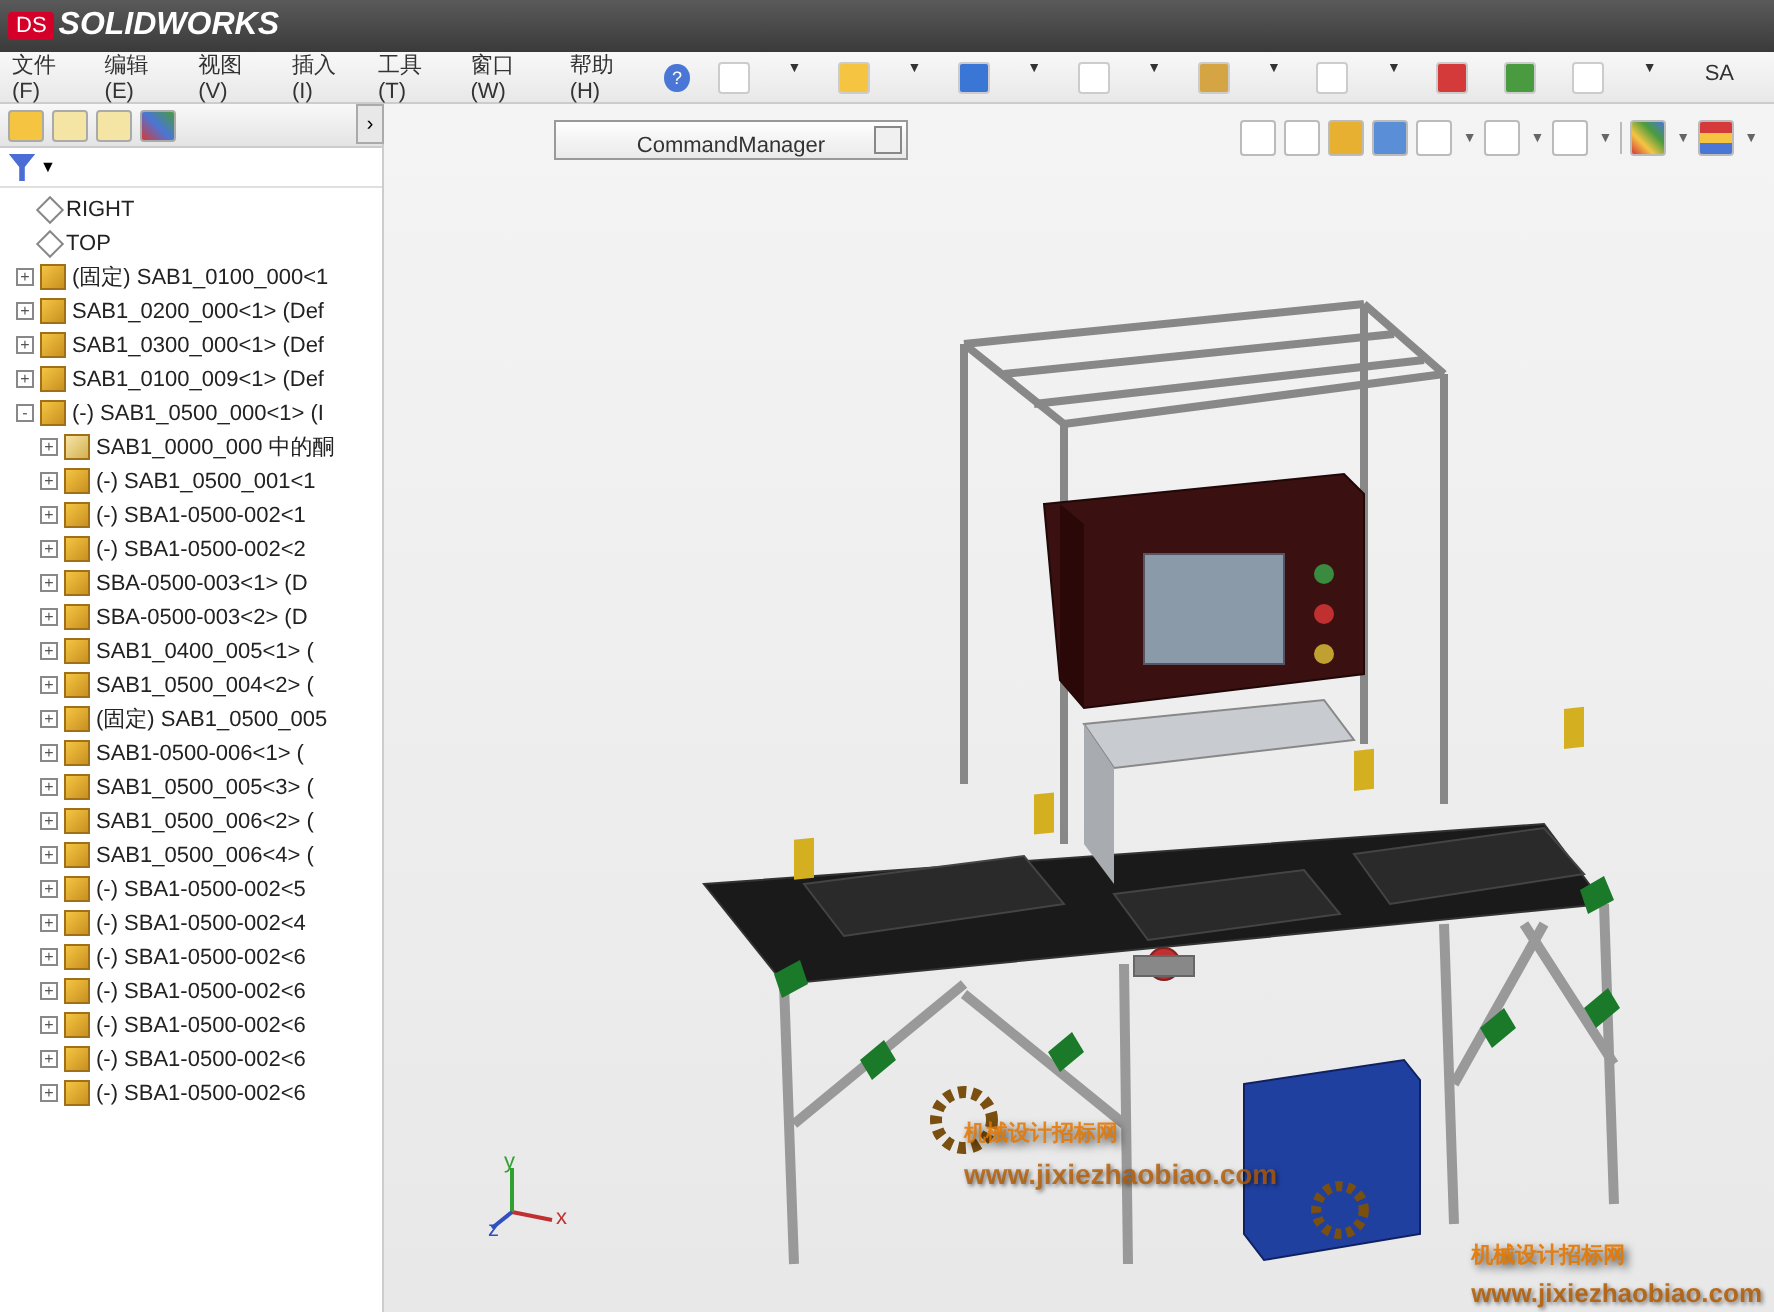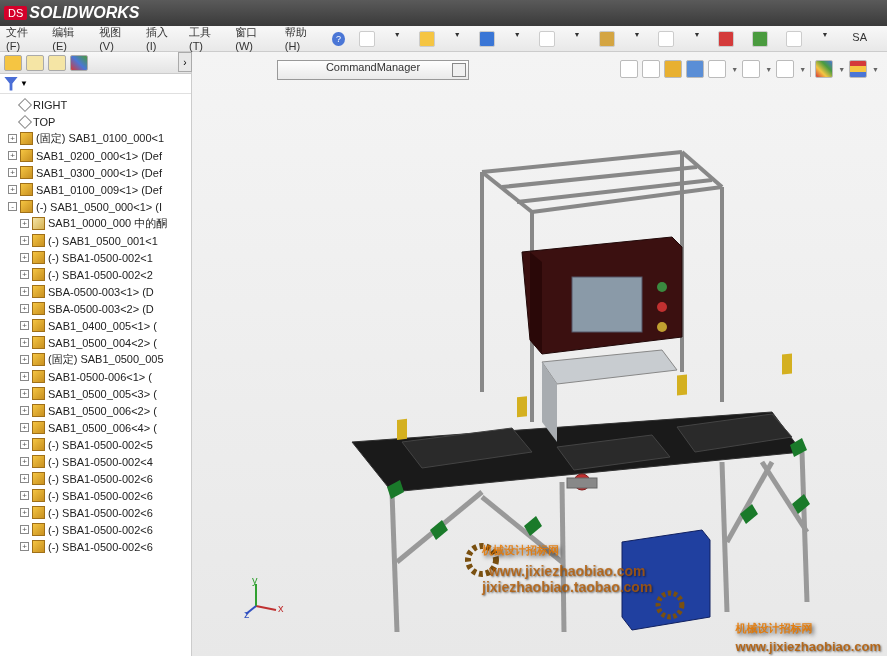--- a/index.html
+++ b/index.html
@@ -29,21 +29,21 @@
 .expander{width:9px;height:9px;border:1px solid #888;display:inline-flex;align-items:center;justify-content:center;font-size:8px;line-height:1;margin-right:3px;color:#555;background:#fff}
 .tree-icon{width:13px;height:13px;margin-right:3px;display:inline-block;flex-shrink:0}
 .tree-icon.sensor{background:#f5c542;border:1px solid #c89020}
 .tree-icon.plane{background:#fff;border:1px solid #888;transform:rotate(45deg);width:10px;height:10px}
 .tree-icon.origin{background:#d4002a;border-radius:50%;border:1px solid #900}
 .tree-icon.part{background:linear-gradient(135deg,#f5c542,#c89020);border:1px solid #a07018}
 .tree-icon.assem{background:linear-gradient(135deg,#f5e5a5,#d5b050);border:1px solid #a07018}
 .tree-label{color:#222}
 .collapse-btn{position:absolute;left:178px;top:0;width:14px;height:20px;background:#e8e8e8;border:1px solid #aaa;display:flex;align-items:center;justify-content:center;font-size:10px;z-index:5}
 .viewport{flex:1;background:linear-gradient(#f4f4f4,#e8e8e8);position:relative;overflow:hidden}
-.command-manager{position:absolute;top:8px;left:85px;width:192px;height:20px;background:linear-gradient(#fefefe,#eaeaea);border:1px solid #999;display:flex;align-items:flex-start;justify-content:center;font-size:11px;color:#333}
+.command-manager{position:absolute;top:8px;left:85px;width:177px;height:20px;background:linear-gradient(#fefefe,#eaeaea);border:1px solid #999;display:flex;align-items:flex-end;justify-content:center;font-size:11px;color:#333}
 .cm-min{position:absolute;right:2px;top:2px;width:14px;height:14px;border:1px solid #888;background:#f0f0f0}
 .view-toolbar{position:absolute;top:8px;right:8px;display:flex;gap:4px;align-items:center}
 .vt-icon{width:18px;height:18px;border:1px solid #bbb;background:#fff;border-radius:2px}
 .vt-icon.c1{background:#e8b030}
 .vt-icon.c2{background:#5a8ed6}
 .vt-sep{width:1px;height:16px;background:#bbb}
 .machine-container{position:absolute;left:90px;top:60px;width:560px;height:540px}
 .machine-svg{width:100%;height:100%}
 .coord{position:absolute;left:52px;bottom:42px;width:40px;height:40px}
 .watermark{position:absolute;right:6px;bottom:6px;font-size:30px;font-weight:bold;color:rgba(230,120,0,0.9);text-shadow:2px 2px 4px rgba(0,0,0,.6);font-family:"SimHei",sans-serif;pointer-events:none}
@@ -352,20 +352,19 @@
     </div>
     <div class="gear-icon" style="right:200px;bottom:38px;width:34px;height:34px">
       <svg viewBox="0 0 40 40">
           <circle cx="20" cy="20" r="14" fill="none" stroke="#7a5010" stroke-width="6" stroke-dasharray="4 3"></circle>
         </svg>
     </div>
 
     <div class="watermark2">
       <span>机械设计招标网</span>
       <span class="sub">www.jixiezhaobiao.com</span>
-      <span class="sub">jixiezhaobiao.taobao.com</span>
     </div>
     <div class="watermark">
       <span>机械设计招标网</span>
       <span class="sub">www.jixiezhaobiao.com</span>
     </div>
   </div>
 </div>
 
 </body></html>

